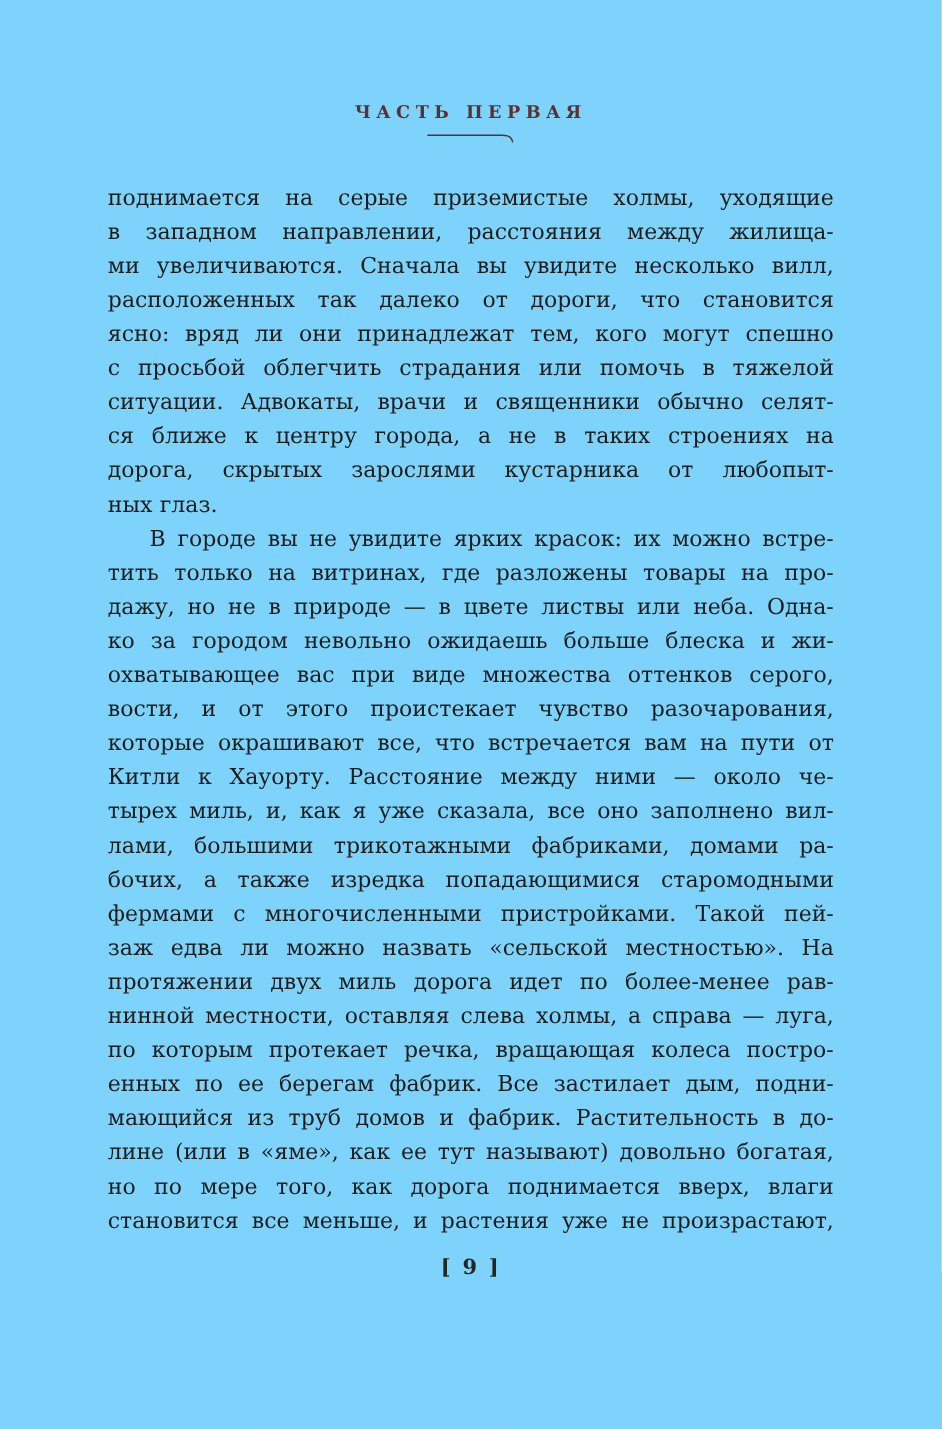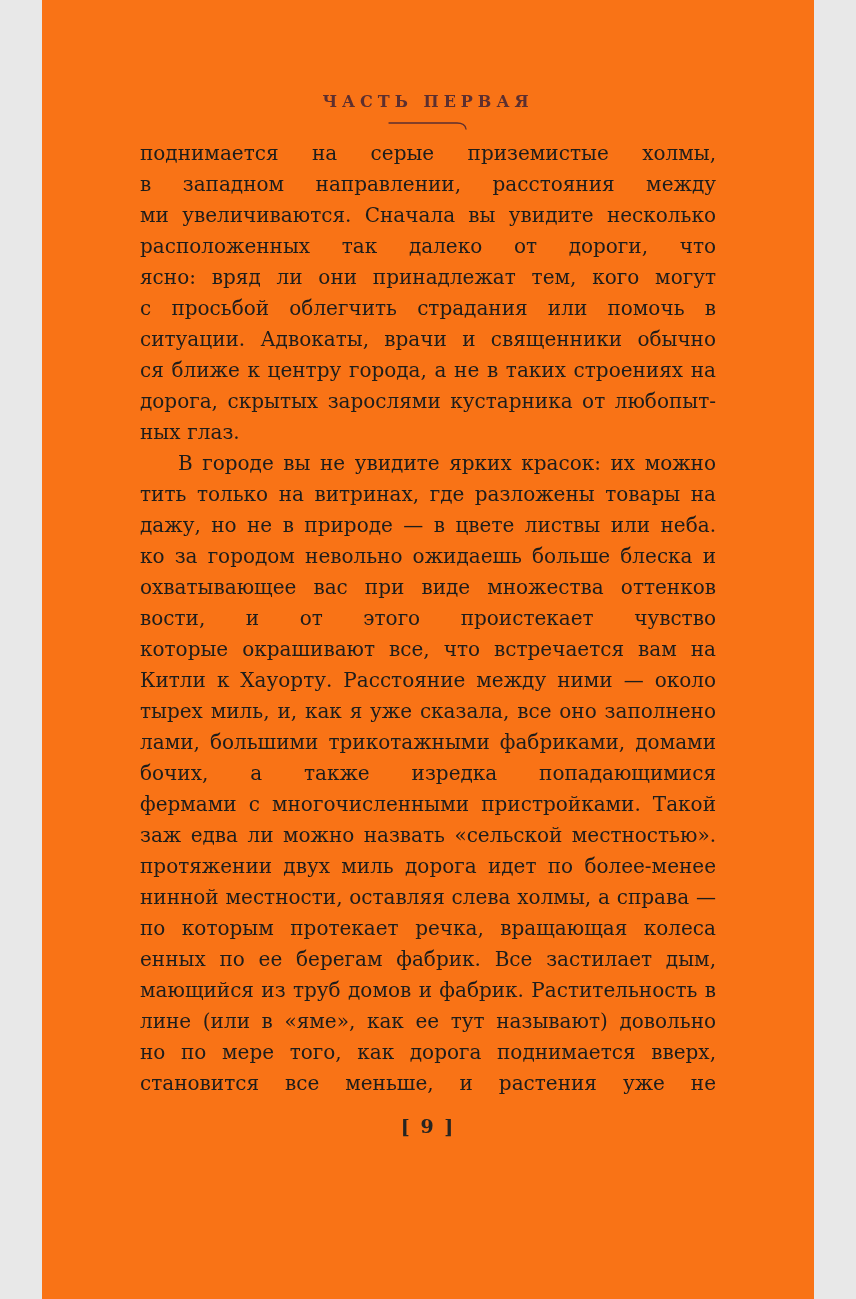--- a/index.html
+++ b/index.html
@@ -2,24 +2,24 @@
 <html><head>
 <meta charset="utf-8">
 <style>
   html, body {
     margin: 0;
     padding: 0;
     background: #e8e8e8;
   }
   .page {
     position: relative;
-    width: 772px;
+    width: 856px;
     height: 1299px;
     margin: 0 auto;
-    background: #f97316;
+    background: #7dd3fc;
     color: #1e1d1b;
     font-family: "DejaVu Serif", "Liberation Serif", serif;
     box-sizing: border-box;
     padding: 92px 98px 0 98px;
   }
   .chapter-header {
     text-align: center;
   }
   .chapter-title {
     display: inline-block;
@@ -28,21 +28,21 @@
     letter-spacing: 5px;
     color: #5d2f2f;
     line-height: 20px;
   }
   .ornament-wrap {
     text-align: center;
     margin-top: 4px;
     height: 12px;
   }
   .text-block {
-    margin-top: 10px;
+    margin-top: 36px;
   }
   .line {
     font-size: 20px;
     line-height: 31px;
     height: 31px;
     overflow: hidden;
     text-align: justify;
     text-align-last: justify;
     word-spacing: 0.02em;
   }

